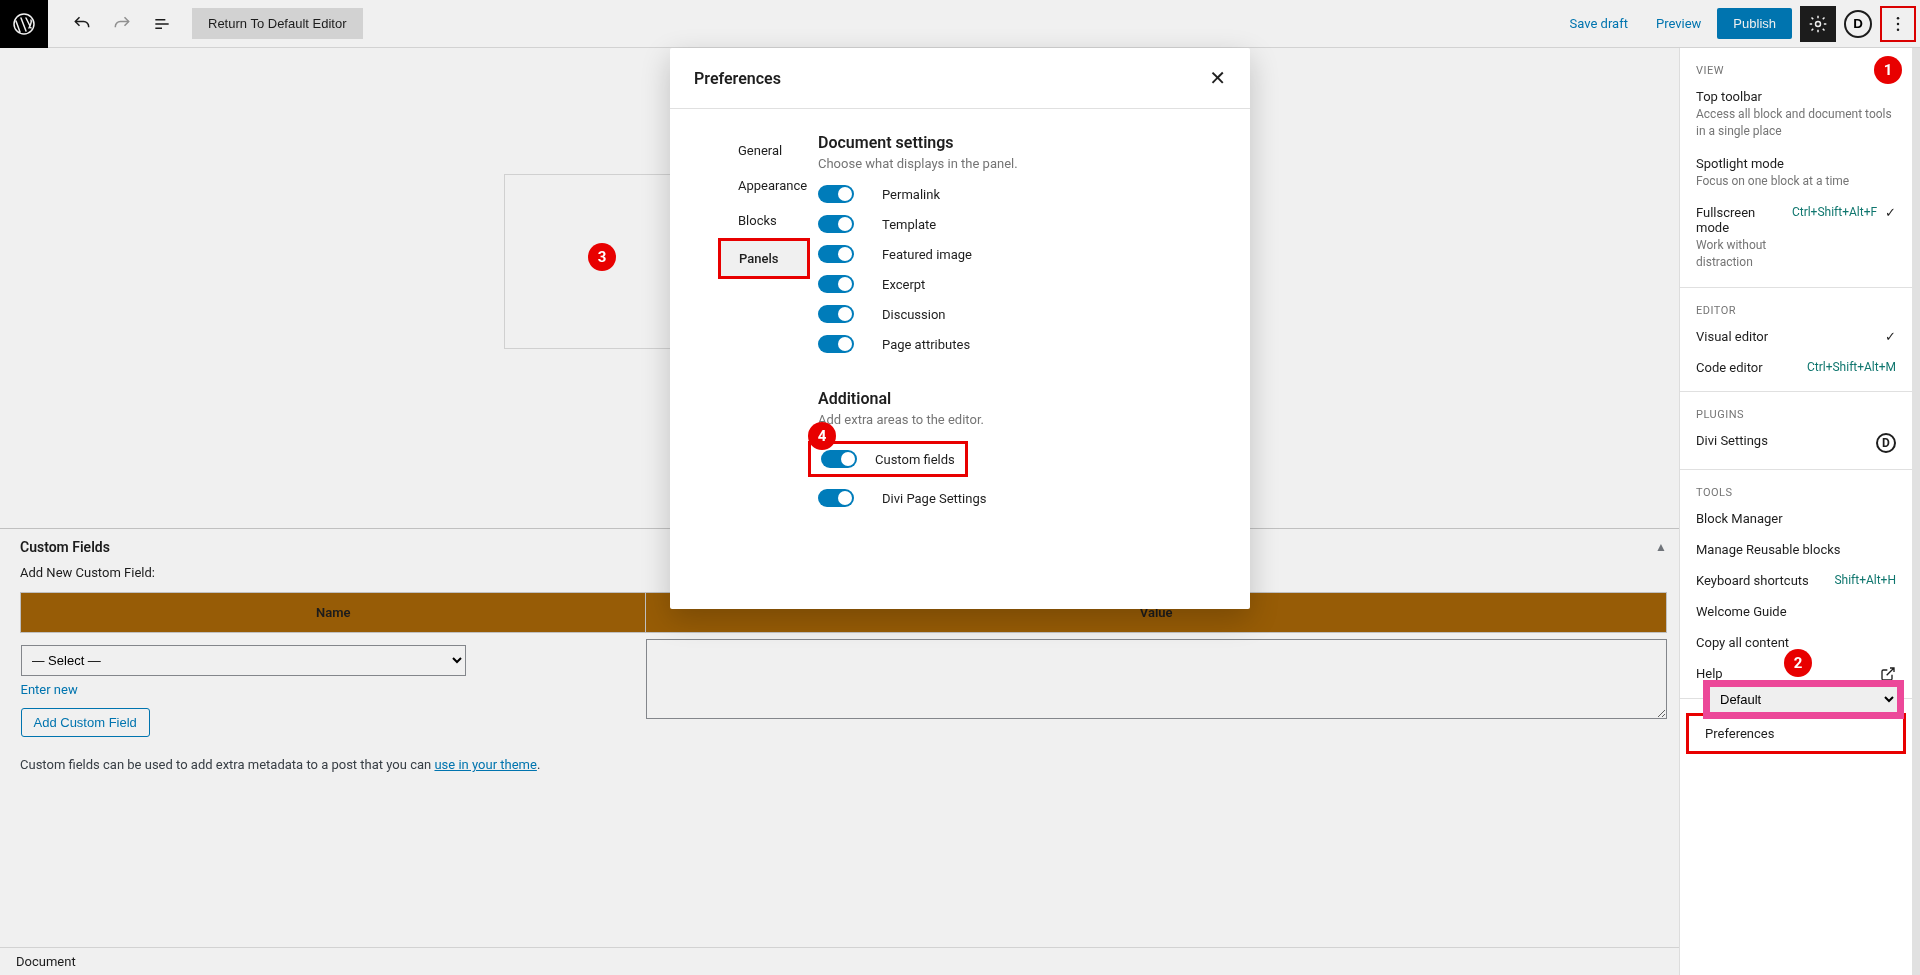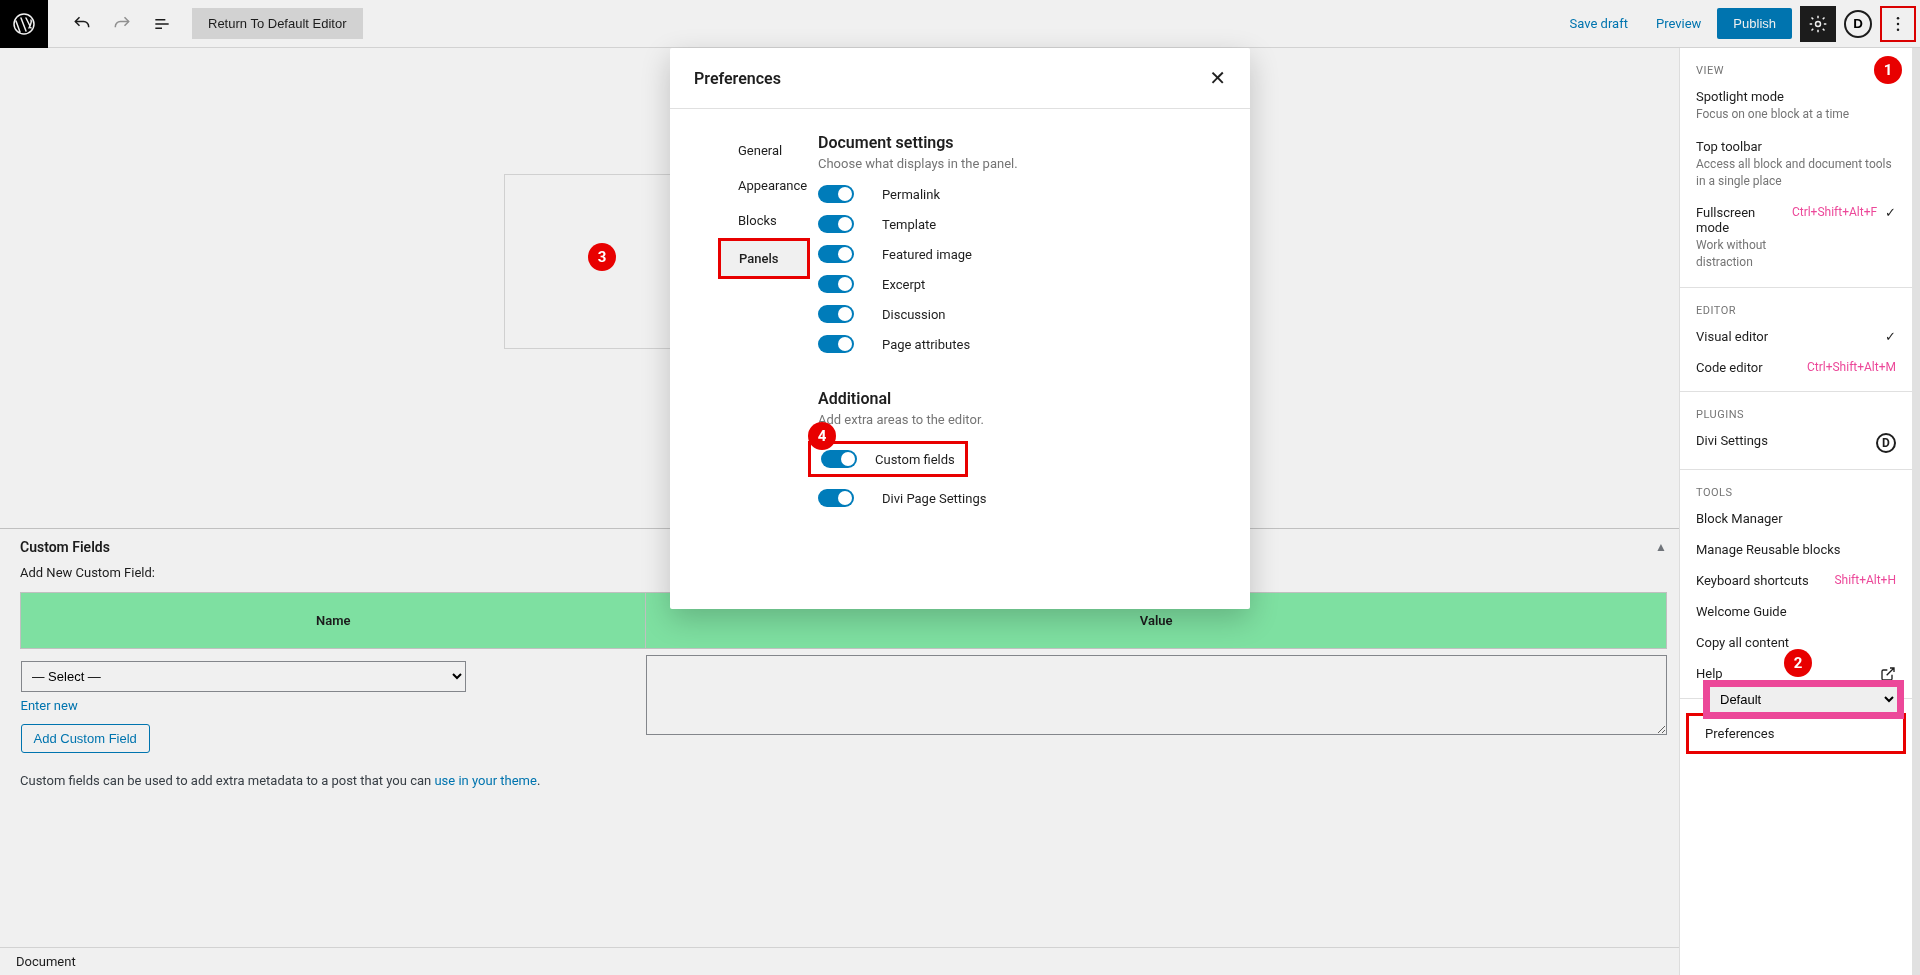--- a/index.html
+++ b/index.html
@@ -27,38 +27,38 @@
     .content-block { width: 680px; height: 175px; background: #fff; border: 1px solid #ddd; margin: 24px auto 0; }
     
     
     .custom-fields-panel { position: absolute; top: 528px; left: 0; right: 233px; background: #fff; border-top: 1px solid #ccc; padding: 0; }
     .cf-header { display: flex; align-items: center; justify-content: space-between; padding: 10px 20px; }
     .cf-header h2 { font-size: 14px; font-weight: 600; }
     .cf-caret { color: #787c82; font-size: 12px; }
     .cf-body { padding: 0 20px 12px; }
     .cf-add-label { font-size: 13px; margin-bottom: 12px; display: block; }
     .cf-table { width: 100%; border-collapse: collapse; margin-bottom: 6px; }
-    .cf-table th { background: #86efac; padding: 20px; font-size: 13px; font-weight: 600; border: 1px solid #ccc; }
+    .cf-table th { background: #a16207; padding: 12px; font-size: 13px; font-weight: 600; border: 1px solid #ccc; }
     .cf-select { width: 445px; padding: 6px; border: 1px solid #8c8f94; background: #fff; font-size: 13px; margin-top: 6px; }
     .cf-value-ta { width: 100%; height: 80px; border: 1px solid #8c8f94; resize: vertical; }
     .enter-new { color: #007cba; font-size: 13px; margin-top: 6px; display: inline-block; cursor: pointer; text-align: right; }
     .add-cf-btn { border: 1px solid #007cba; color: #007cba; background: #fff; padding: 6px 12px; font-size: 13px; margin-top: 10px; cursor: pointer; border-radius: 3px; }
     .cf-hint { font-size: 13px; color: #3c434a; margin-top: 14px; }
-    .cf-hint a { color: #007cba; }
+    .cf-hint a { color: #007cba; text-decoration: underline; }
     .doc-footer { position: absolute; bottom: 0; left: 0; right: 233px; padding: 6px 16px; font-size: 13px; background: #fff; border-top: 1px solid #e0e0e0; }
     
     
     .options-dropdown { position: absolute; top: 48px; right: 8px; width: 233px; background: #fff; border-left: 1px solid #ddd; z-index: 20; font-size: 13px; height: calc(100% - 48px); overflow-y: auto; }
     .opt-section { border-bottom: 1px solid #e0e0e0; padding: 8px 0; }
     .opt-group-label { font-size: 11px; text-transform: uppercase; color: #757575; padding: 8px 16px 4px; letter-spacing: 0.5px; }
     .opt-item { padding: 8px 16px; cursor: pointer; display: flex; justify-content: space-between; align-items: flex-start; }
     .opt-item-main { flex: 1; }
     .opt-item-title { font-size: 13px; color: #1e1e1e; }
     .opt-item-desc { font-size: 12px; color: #757575; line-height: 1.4; margin-top: 2px; }
-    .opt-shortcut { font-size: 12px; color: #ec4899; white-space: nowrap; margin-left: 8px; }
+    .opt-shortcut { font-size: 12px; color: #0f766e; white-space: nowrap; margin-left: 8px; }
     .opt-check { margin-left: 8px; }
     .prefs-item { padding: 10px 16px; border: 3px solid #e80000; margin: 6px; cursor: pointer; }
     
     .sidebar-spacer { position: absolute; top: 672px; right: 0; width: 233px; padding: 8px 16px; z-index: 21; }
     .sidebar-select { width: 100%; padding: 4px 6px; border: 7px solid #ec4899; font-size: 13px; }
     .modal { position: absolute; top: 48px; left: 50%; transform: translateX(-50%); width: 580px; background: #fff; z-index: 30; box-shadow: 0 10px 30px rgba(0,0,0,0.2); border-radius: 2px; }
     .modal-header { display: flex; justify-content: space-between; align-items: center; padding: 20px 24px; border-bottom: 1px solid #e0e0e0; }
     .modal-title { font-size: 16px; font-weight: 600; }
     .modal-close { font-size: 20px; cursor: pointer; line-height: 1; }
     .modal-body { display: flex; padding: 16px 0 28px; min-height: 500px; }
@@ -173,28 +173,28 @@
   </div>
   <div class="doc-footer">Document</div>
 
   <div class="dim-overlay"></div>
 
   <div class="options-dropdown">
     <div class="opt-section">
       <div class="opt-group-label">VIEW</div>
       <div class="opt-item">
         <div class="opt-item-main">
+          <div class="opt-item-title">Top toolbar</div>
+          <div class="opt-item-desc">Access all block and document tools in a single place</div>
+        </div>
+      </div>
+      <div class="opt-item">
+        <div class="opt-item-main">
           <div class="opt-item-title">Spotlight mode</div>
           <div class="opt-item-desc">Focus on one block at a time</div>
-        </div>
-      </div>
-      <div class="opt-item">
-        <div class="opt-item-main">
-          <div class="opt-item-title">Top toolbar</div>
-          <div class="opt-item-desc">Access all block and document tools in a single place</div>
         </div>
       </div>
       <div class="opt-item">
         <div class="opt-item-main">
           <div class="opt-item-title">Fullscreen mode</div>
           <div class="opt-item-desc">Work without distraction</div>
         </div>
         <span class="opt-shortcut">Ctrl+Shift+Alt+F</span>
         <span class="opt-check">✓</span>
       </div>

